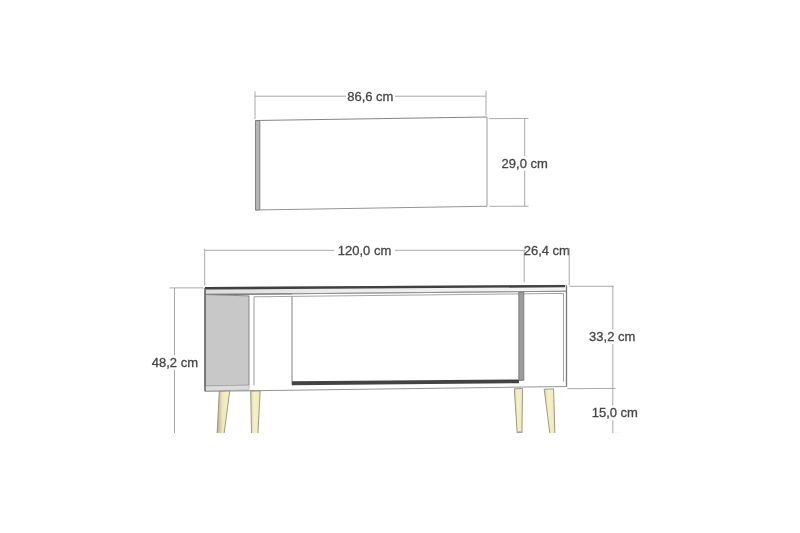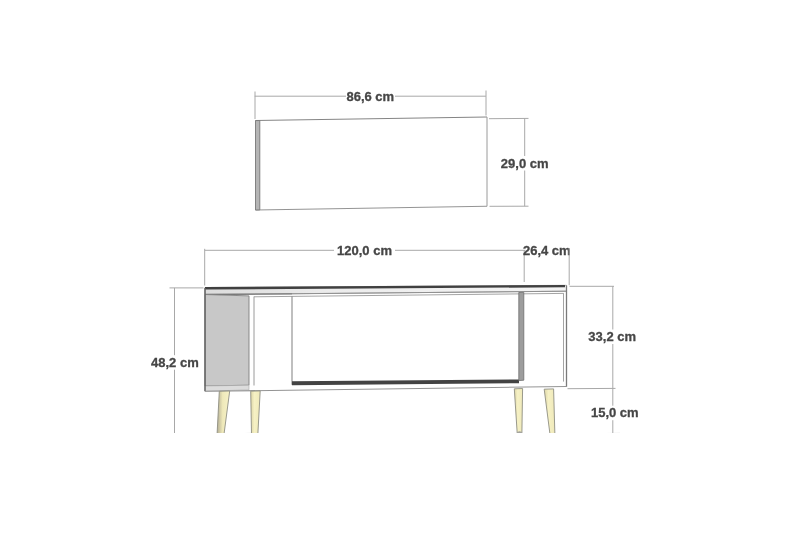--- a/index.html
+++ b/index.html
@@ -1,16 +1,16 @@
 <!DOCTYPE html>
 <html><head>
 <meta charset="utf-8">
 <style>
   html,body{margin:0;padding:0;background:#ffffff;}
-  .wrap{width:800px;height:433px;position:relative;overflow:hidden;background:#fff;font-weight:bold;}
+  .wrap{width:800px;height:433px;position:relative;overflow:hidden;background:#fff;}
   svg{display:block;}
   text{font-family:"Liberation Sans",sans-serif;fill:#464646;stroke:#464646;stroke-width:0.3;}
 </style>
 </head>
 <body>
 <div class="wrap">
 <svg width="800" height="533" viewBox="0 0 800 533" style="filter:blur(0.35px)">
 
   <rect x="0" y="0" width="800" height="533" fill="#ffffff"></rect>
 

